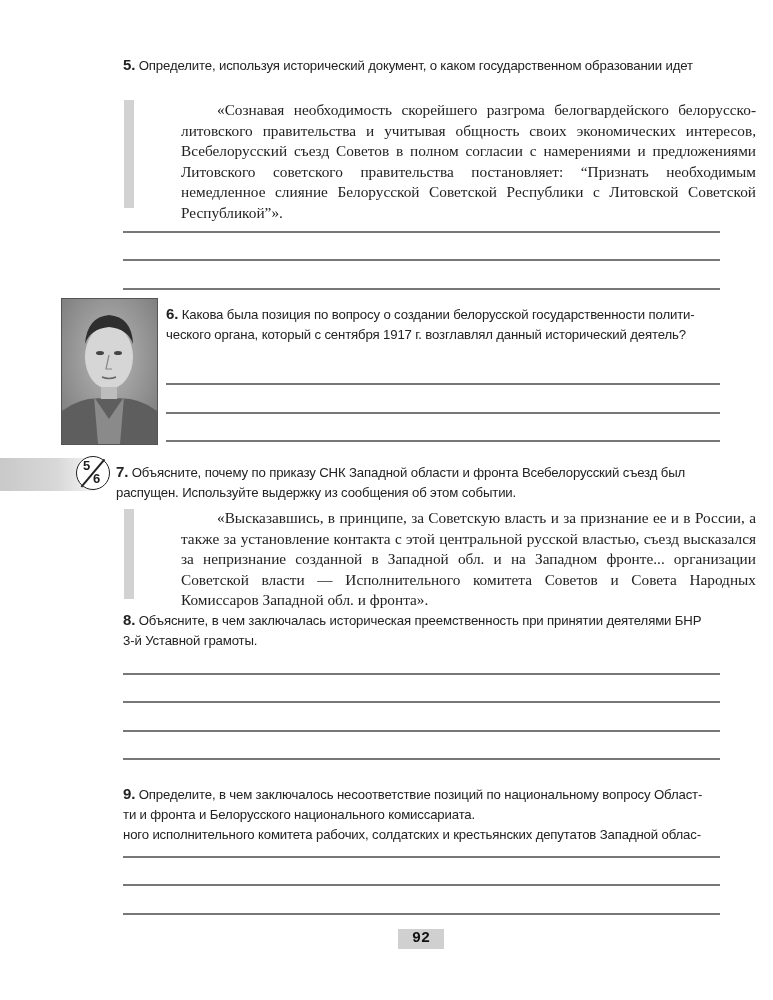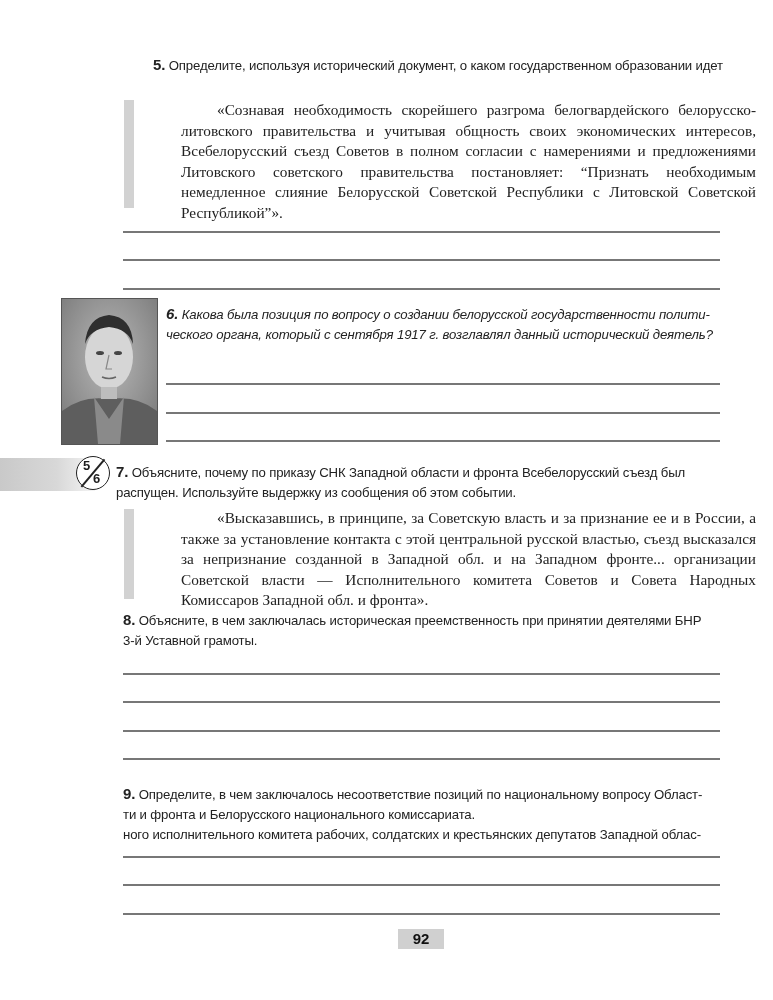--- a/index.html
+++ b/index.html
@@ -37,28 +37,28 @@
     }
     .level-badge .top { position: absolute; left: 6px; top: 1px; font-size: 13px; }
     .level-badge .bot { position: absolute; left: 16px; top: 14px; font-size: 13px; }
     .level-badge .slash {
       position: absolute; left: 15px; top: -2px; width: 1.5px; height: 36px;
       background: #222; transform: rotate(40deg);
     }
     .page-num {
       position: absolute; left: 398px; top: 929px; width: 46px; height: 20px;
       background: #d0d0d0; text-align: center;
-      font-family: Liberation Sans, sans-serif; font-weight: bold;
+      font-family: Liberation Mono, monospace; font-weight: bold;
       font-size: 15px; line-height: 20px; color: #111;
     }
   </style>
 </head>
 <body>
 
-<div class="question" style="left:123px; top:55px; width:600px;text-align:right;">
+<div class="question" style="left:123px; top:55px; width:600px;">
   <div><span class="num">5.</span> <span>Определите, используя исторический документ, о каком государственном образовании идет</span></div>
 </div>
 <div class="quote-bar" style="left:124px; top:100px; height:108px;"></div>
 <div class="quote" style="left:145px; top:100px; width:575px;">«Сознавая необходимость скорейшего разгрома белогвардейского белорусско-литовского правительства и учитывая общность своих экономических интересов, Всебелорусский съезд Советов в полном согласии с намерениями и предложениями Литовского советского правительства постановляет: “Признать необходимым немедленное слияние Белорусской Советской Республики с Литовской Советской Республикой”».</div>
 <div class="line" style="left:123px; top:231px; width:597px;"></div>
 <div class="line" style="left:123px; top:259px; width:597px;"></div>
 <div class="line" style="left:123px; top:288px; width:597px;"></div>
 
 <div class="portrait">
   <svg width="95" height="145" viewBox="0 0 95 145">
@@ -73,21 +73,21 @@
     <path d="M32 98 L47 120 L62 98 L58 145 L36 145 Z" fill="#8a8a8a"></path>
     <ellipse cx="47" cy="58" rx="24" ry="32" fill="#d6d6d6"></ellipse>
     <path d="M23 45 Q25 18 47 16 Q70 18 71 45 Q66 30 47 28 Q28 30 23 45 Z" fill="#2e2e2e"></path>
     <ellipse cx="38" cy="54" rx="4" ry="2" fill="#444"></ellipse>
     <ellipse cx="56" cy="54" rx="4" ry="2" fill="#444"></ellipse>
     <path d="M47 56 L44 70 L50 70" stroke="#888" stroke-width="1.2" fill="none"></path>
     <path d="M40 78 Q47 81 54 78" stroke="#666" stroke-width="1.5" fill="none"></path>
     <rect x="39" y="88" width="16" height="12" fill="#bdbdbd"></rect>
   </svg>
 </div>
-<div class="question" style="left:166px; top:304px; width:560px;font-style:italic;">
+<div class="question" style="left:166px; top:304px; width:560px;">
   <div><span class="num">6.</span> <span>Какова была позиция по вопросу о создании белорусской государственности полити-</span></div>
   <div>ческого органа, который с сентября 1917 г. возглавлял данный исторический деятель?</div>
 </div>
 <div class="line" style="left:166px; top:383px; width:554px;"></div>
 <div class="line" style="left:166px; top:412px; width:554px;"></div>
 <div class="line" style="left:166px; top:440px; width:554px;"></div>
 
 <div class="side-tab"></div>
 <div class="level-badge">
   <span class="top">5</span>

